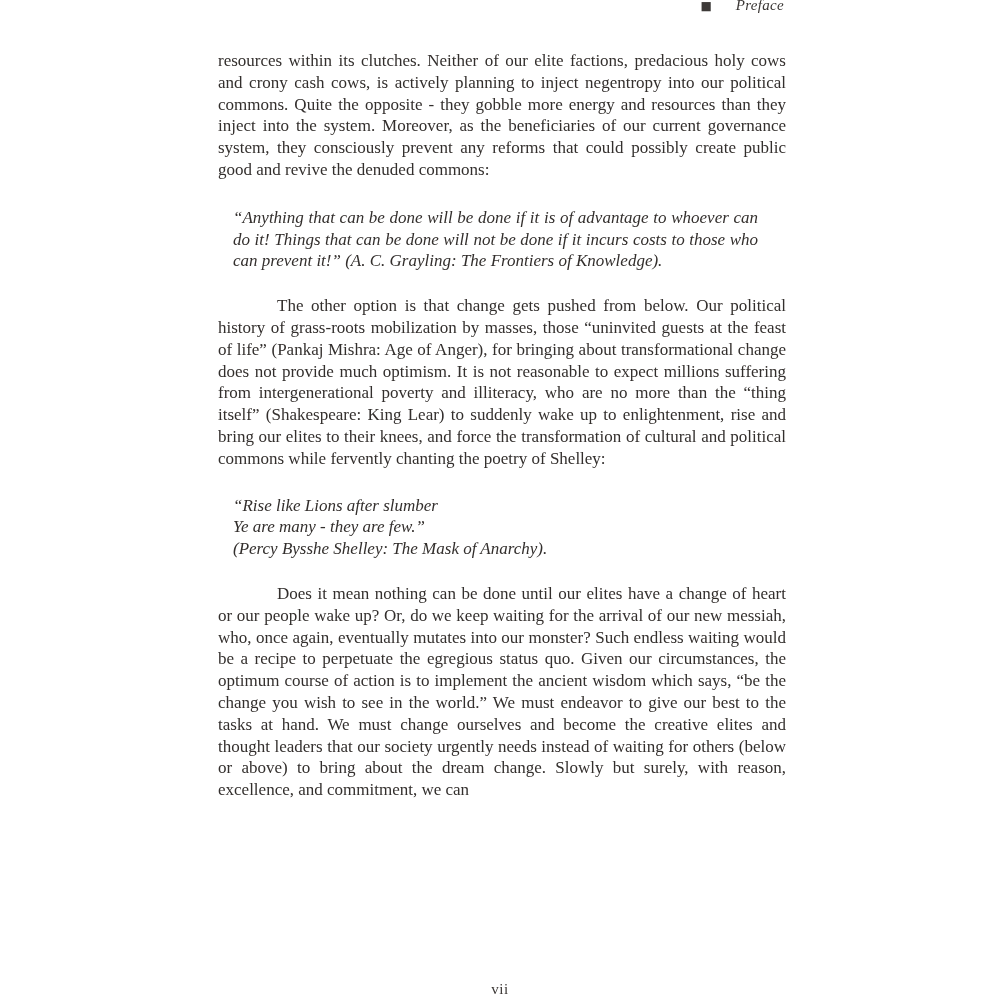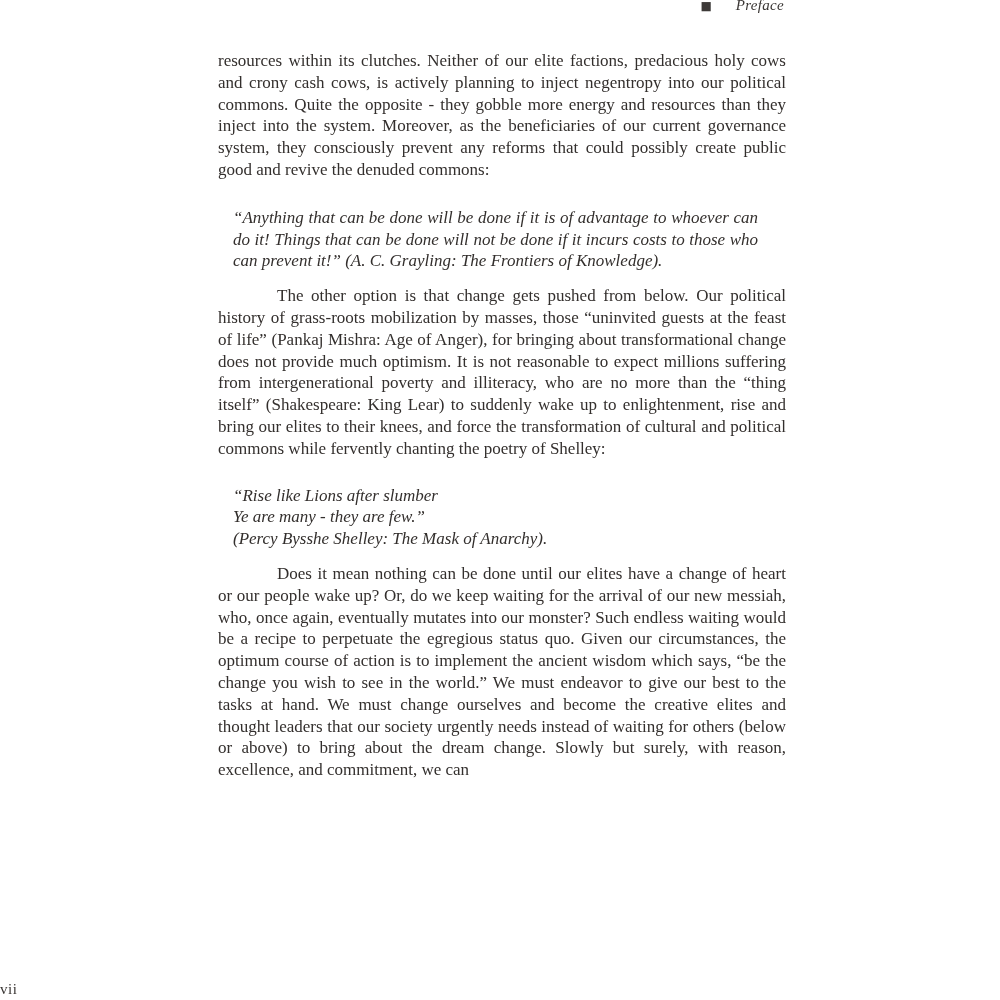--- a/index.html
+++ b/index.html
@@ -46,21 +46,21 @@
     width: 568px;
     font-size: 17px;
     line-height: 21.8px;
   }
   .para {
     margin: 0;
     text-align: justify;
   }
   .para.indented {
     text-indent: 59px;
-    margin-top: 13px;
+    margin-top: 23px;
   }
   .blockquote {
     margin: 26px 28px 0 15px;
     font-style: italic;
     text-align: justify;
   }
   .poem {
     margin: 25px 0 0 15px;
     font-style: italic;
   }
@@ -68,20 +68,21 @@
     white-space: nowrap;
   }
   .para3 {
     margin-top: 22px;
   }
   .page-footer {
     position: absolute;
     left: 0;
     bottom: 2px;
     width: 1000px;
+    text-align: center;
     font-size: 15px;
     color: #3a3634;
     letter-spacing: 0.5px;
   }
 </style>
 </head>
 <body>
 
 <div class="page">
 

